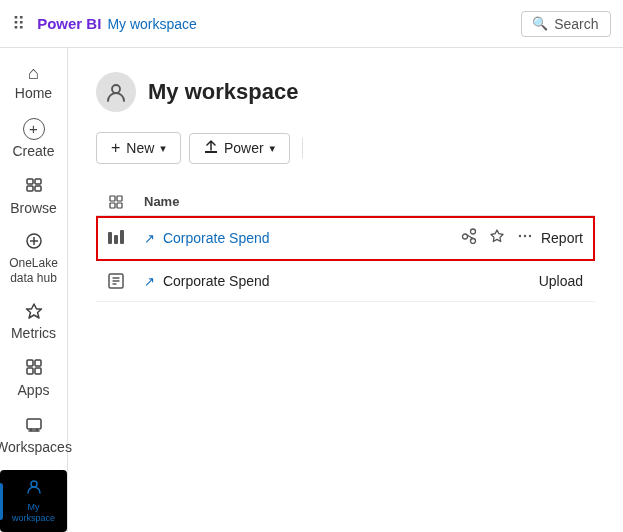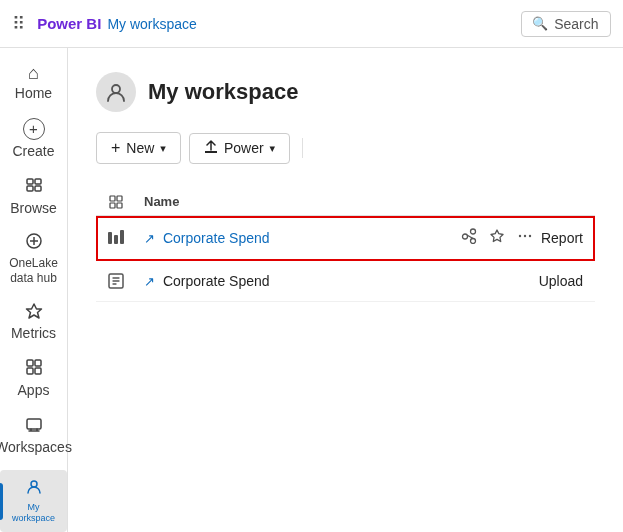--- a/index.html
+++ b/index.html
@@ -167,21 +167,21 @@
     <div class="sidebar-item">
       <span class="sidebar-icon">
         <svg width="18" height="18" viewBox="0 0 18 18" fill="none">
             <rect x="2" y="4" width="14" height="10" rx="1.5" stroke="#424242" stroke-width="1.5"></rect>
             <path d="M6 14v2M12 14v2M4 16h10" stroke="#424242" stroke-width="1.5" stroke-linecap="round"></path>
           </svg>
       </span>
       <span class="sidebar-label">Workspaces</span>
     </div>
     <div style="flex:1;"></div>
-    <div class="sidebar-item active active-border" style="background:#e5e5e5;">
+    <div class="sidebar-item active active-border" style="background:#000000;">
       <span class="sidebar-icon" style="color:#0f6cbd;">
         <svg width="18" height="18" viewBox="0 0 18 18" fill="none">
             <circle cx="9" cy="6" r="3" stroke="#0f6cbd" stroke-width="1.5"></circle>
             <path d="M3 15c0-3.314 2.686-6 6-6s6 2.686 6 6" stroke="#0f6cbd" stroke-width="1.5" stroke-linecap="round"></path>
           </svg>
       </span>
       <span class="sidebar-label" style="color:#0f6cbd;font-size:9px;text-align:center;">My<br>workspace</span>
     </div>
   </div>
 

